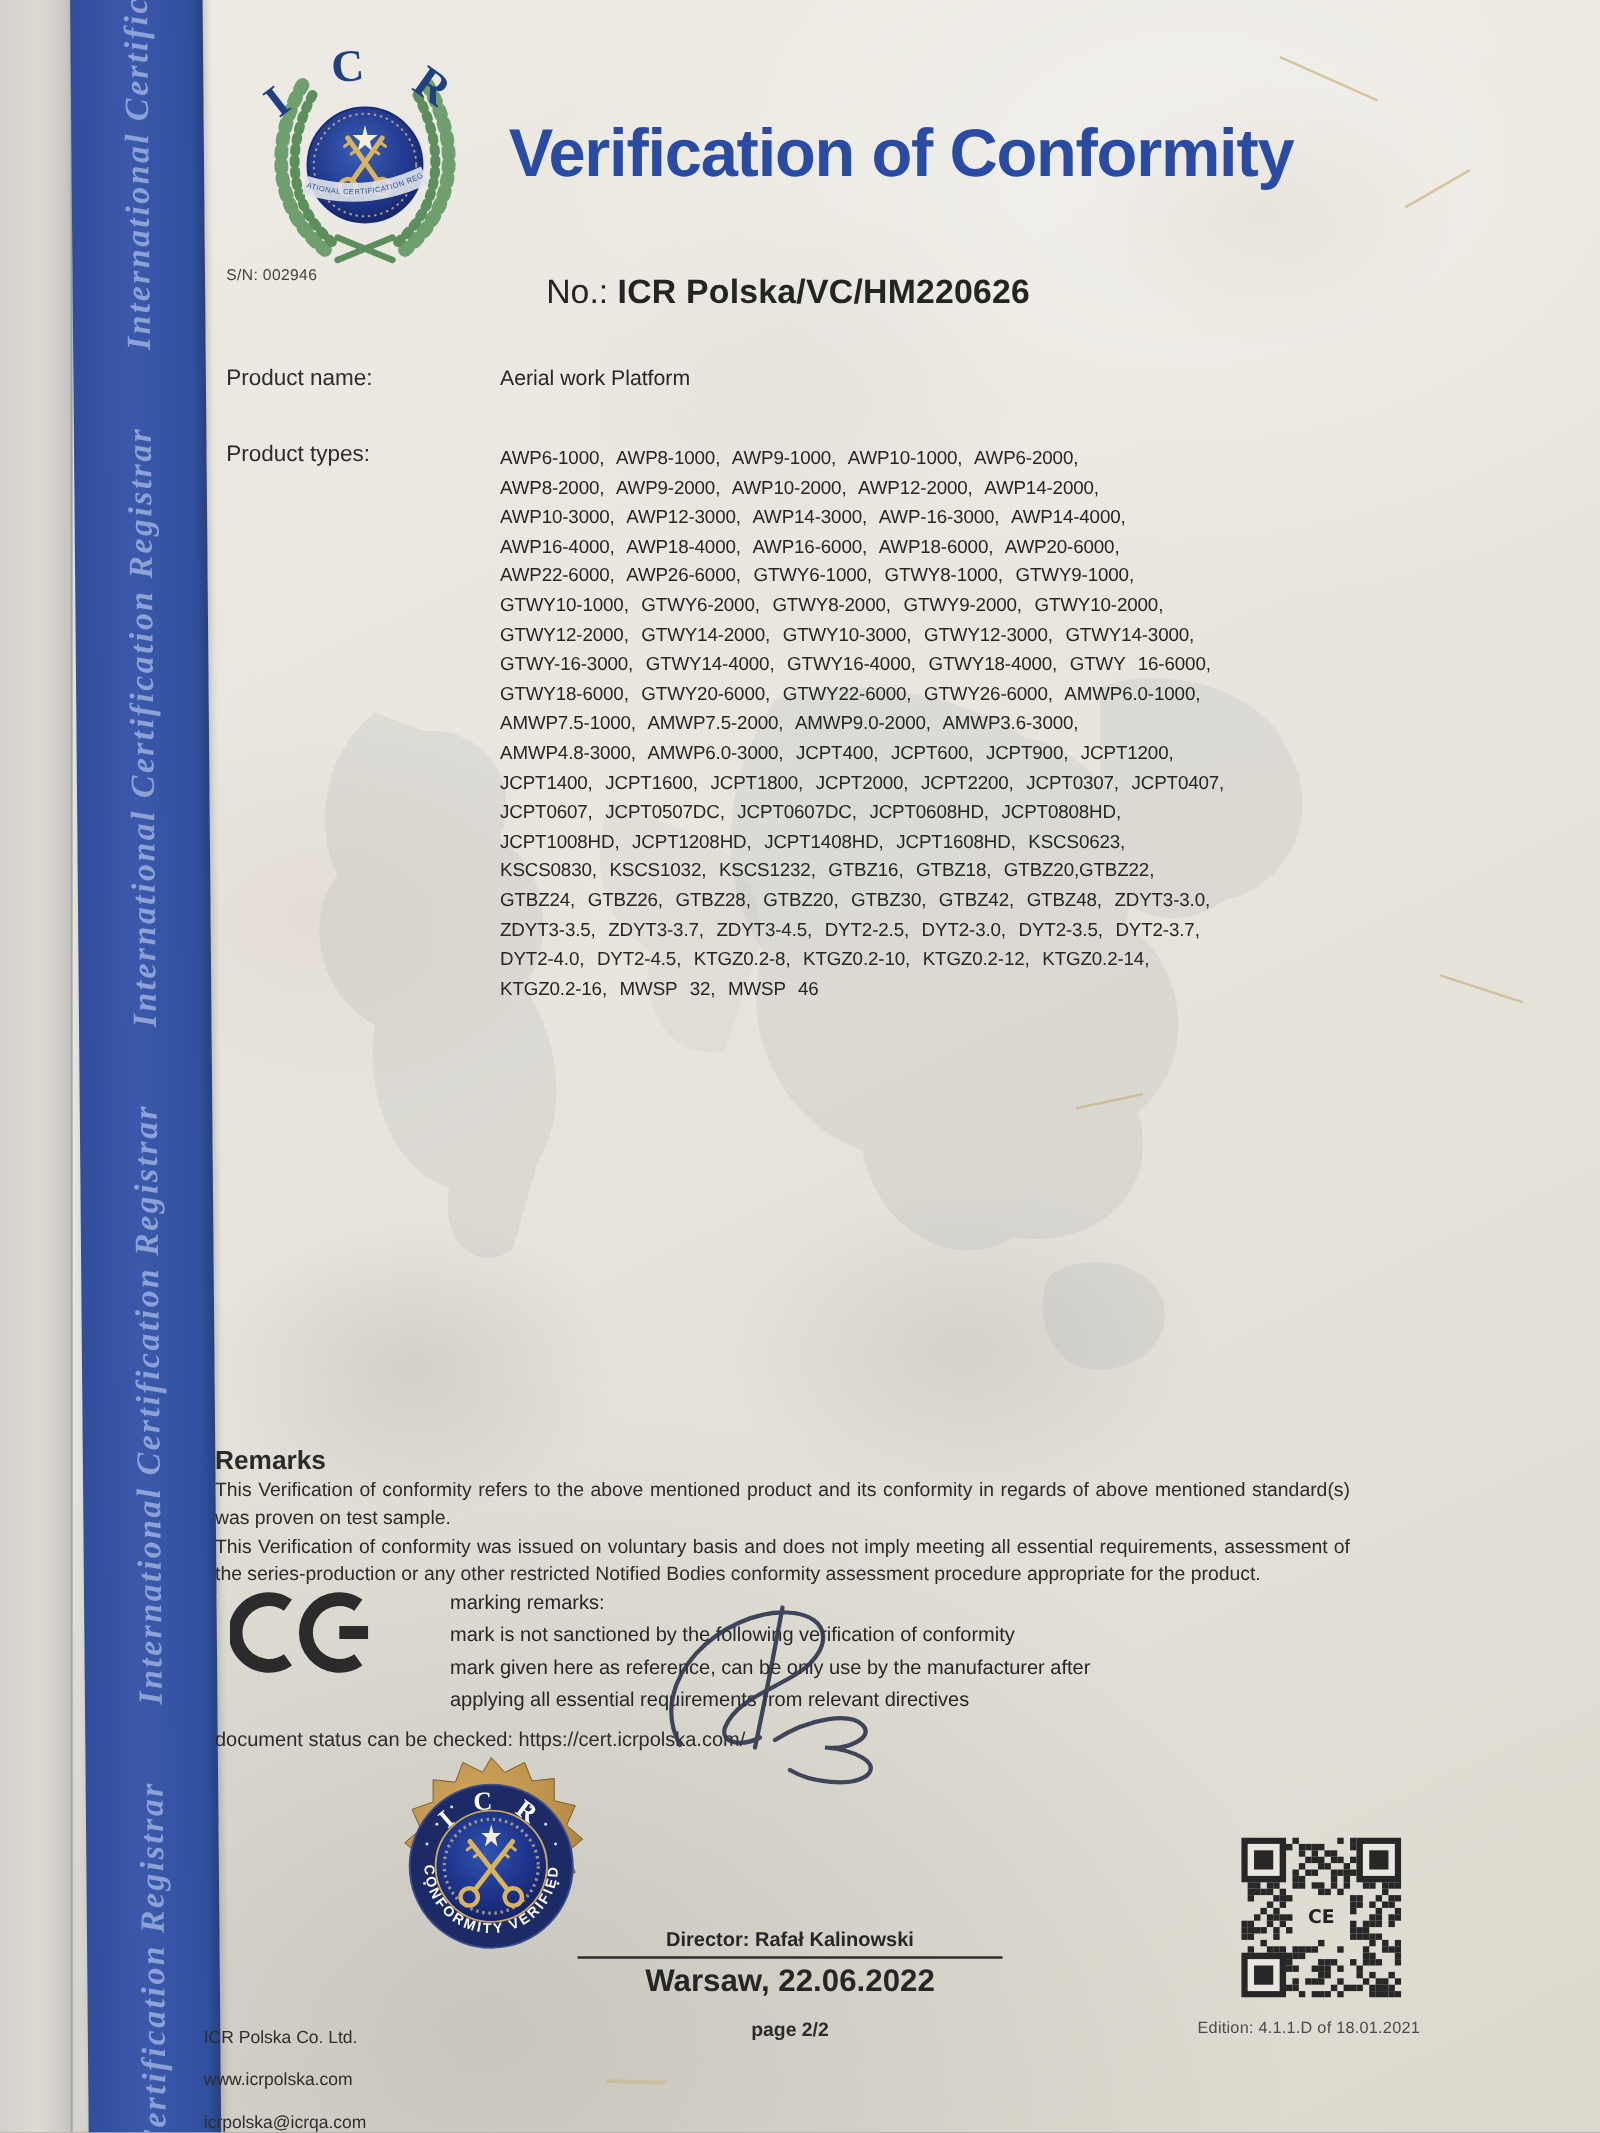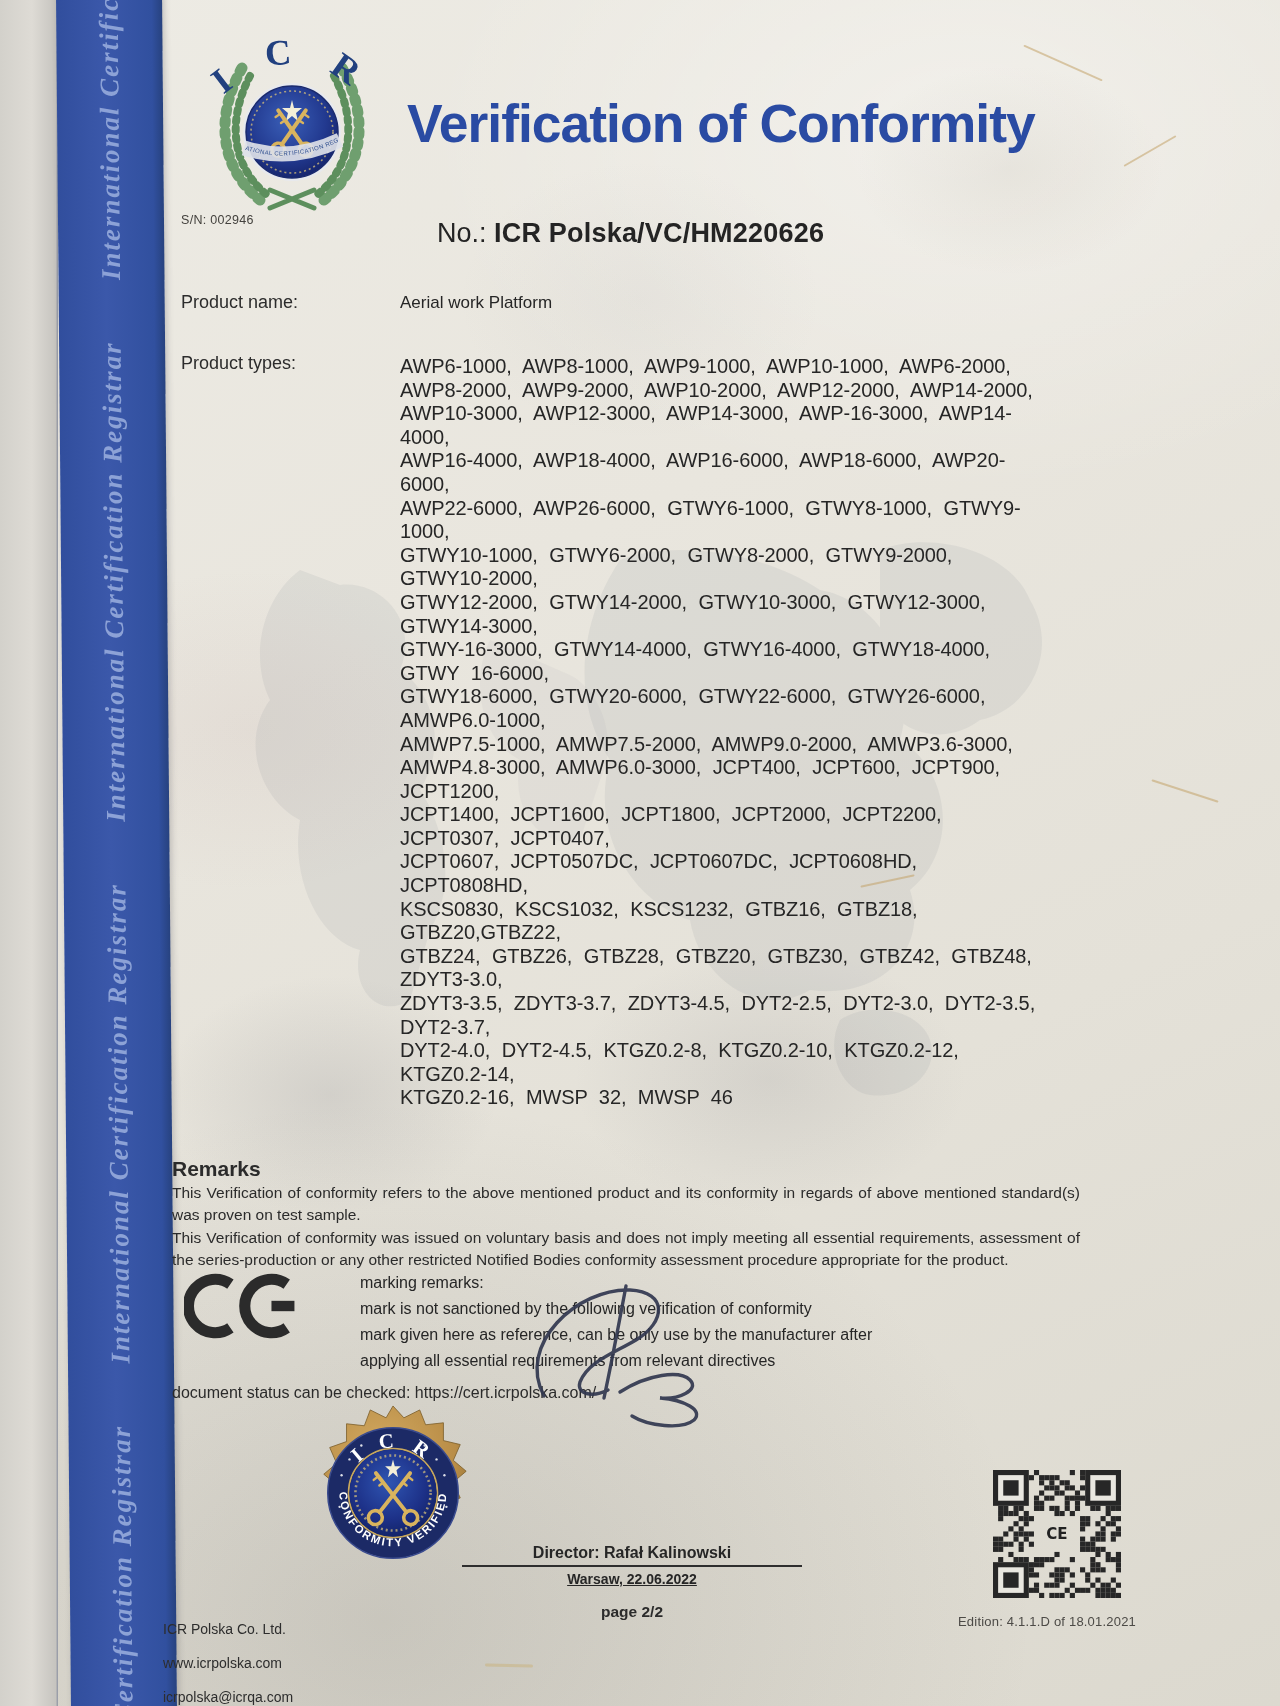--- a/index.html
+++ b/index.html
@@ -33,36 +33,36 @@
   
   .logo{position:absolute;left:190px;top:24px;}
   .serial{position:absolute;left:181px;top:213px;font-size:12.5px;color:#44423e;letter-spacing:.3px;}
   .title{position:absolute;left:407px;top:92px;font-size:54px;font-weight:700;letter-spacing:-1px;
       color:#2a4ba3;transform:scaleX(.99);transform-origin:left;}
   .certno{position:absolute;left:437px;top:218px;font-size:27px;color:#242424;}
   .certno b{font-weight:700;letter-spacing:.2px;}
   
   .plabel{position:absolute;left:181px;font-size:18px;font-weight:400;color:#2c2c2c;}
   .pvalue{position:absolute;left:400px;font-size:17px;color:#262626;}
-  .ptypes{position:absolute;left:400px;top:355px;width:640px;font-size:20px;color:#262626;
+  .ptypes{position:absolute;left:400px;top:355px;width:640px;font-size:15px;color:#262626;
       line-height:23.6px;word-spacing:6px;letter-spacing:-.1px;}
   
   .remarks{position:absolute;left:172px;top:1158px;width:908px;font-size:15.5px;line-height:22.5px;color:#2b2b2b;}
   .remarks .head{font-weight:700;font-size:21px;margin-bottom:1px;}
   .remarks p{margin:0;text-align:justify;}
   
   .ce-mark{position:absolute;left:184px;top:1266px;}
   .marking{position:absolute;left:316px;top:1270px;font-size:16px;line-height:26px;color:#262626;margin-left:44px;}
   .docstatus{position:absolute;left:172px;top:1384px;font-size:16px;color:#2b2b2b;}
   
   .seal{position:absolute;left:304px;top:1404px;}
   .signature{position:absolute;left:508px;top:1278px;}
   .dirblock{position:absolute;left:462px;top:1544px;width:340px;text-align:center;}
   .dirname{font-size:16px;font-weight:700;color:#262626;padding-bottom:3px;border-bottom:2px solid #2e2e2e;}
-  .dirdate{font-size:14px;font-weight:700;color:#262626;margin-top:4px;text-decoration:underline;}
+  .dirdate{font-size:25px;font-weight:700;color:#262626;margin-top:4px;}
   .pageno{font-size:15.5px;font-weight:700;color:#2b2b2b;margin-top:16px;}
   .company{position:absolute;left:163px;top:1612px;font-size:14px;line-height:34px;color:#2d2d2d;}
   .qr{position:absolute;left:993px;top:1470px;}
   .edition{position:absolute;left:958px;top:1614px;font-size:13px;color:#4c4a46;letter-spacing:.2px;}
   .tan-dash{position:absolute;left:485px;top:1664px;width:48px;height:3px;background:#c9b27a;opacity:.5;transform:rotate(1.5deg);border-radius:2px;}
 </style>
 </head>
 <body>
 
 <div id="page">
@@ -156,20 +156,21 @@
     <div>AWP16-4000, AWP18-4000, AWP16-6000, AWP18-6000, AWP20-6000,</div>
     <div>AWP22-6000, AWP26-6000, GTWY6-1000, GTWY8-1000, GTWY9-1000,</div>
     <div>GTWY10-1000, GTWY6-2000, GTWY8-2000, GTWY9-2000, GTWY10-2000,</div>
     <div>GTWY12-2000, GTWY14-2000, GTWY10-3000, GTWY12-3000, GTWY14-3000,</div>
     <div>GTWY-16-3000, GTWY14-4000, GTWY16-4000, GTWY18-4000, GTWY 16-6000,</div>
     <div>GTWY18-6000, GTWY20-6000, GTWY22-6000, GTWY26-6000, AMWP6.0-1000,</div>
     <div>AMWP7.5-1000, AMWP7.5-2000, AMWP9.0-2000, AMWP3.6-3000,</div>
     <div>AMWP4.8-3000, AMWP6.0-3000, JCPT400, JCPT600, JCPT900, JCPT1200,</div>
     <div>JCPT1400, JCPT1600, JCPT1800, JCPT2000, JCPT2200, JCPT0307, JCPT0407,</div>
     <div>JCPT0607, JCPT0507DC, JCPT0607DC, JCPT0608HD, JCPT0808HD,</div>
+    <div>JCPT1008HD, JCPT1208HD, JCPT1408HD, JCPT1608HD, KSCS0623,</div>
     <div>KSCS0830, KSCS1032, KSCS1232, GTBZ16, GTBZ18, GTBZ20,GTBZ22,</div>
     <div>GTBZ24, GTBZ26, GTBZ28, GTBZ20, GTBZ30, GTBZ42, GTBZ48, ZDYT3-3.0,</div>
     <div>ZDYT3-3.5, ZDYT3-3.7, ZDYT3-4.5, DYT2-2.5, DYT2-3.0, DYT2-3.5, DYT2-3.7,</div>
     <div>DYT2-4.0, DYT2-4.5, KTGZ0.2-8, KTGZ0.2-10, KTGZ0.2-12, KTGZ0.2-14,</div>
     <div>KTGZ0.2-16, MWSP 32, MWSP 46</div>
   </div>
 
   <div class="remarks">
     <div class="head">Remarks</div>
     <p>This Verification of conformity refers to the above mentioned product and its conformity in regards of above mentioned standard(s) was proven on test sample.</p>

